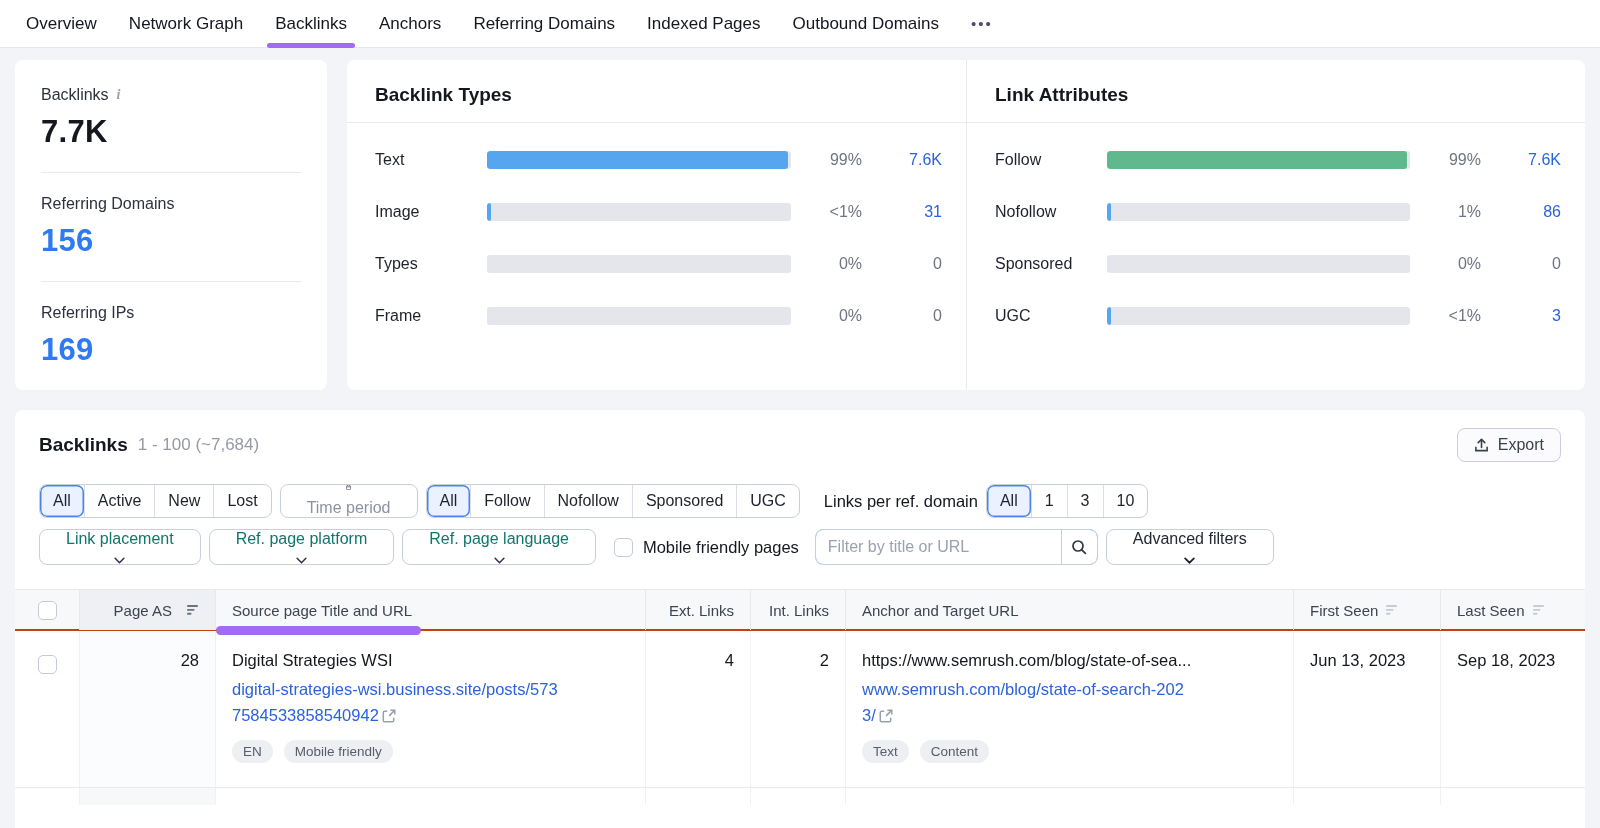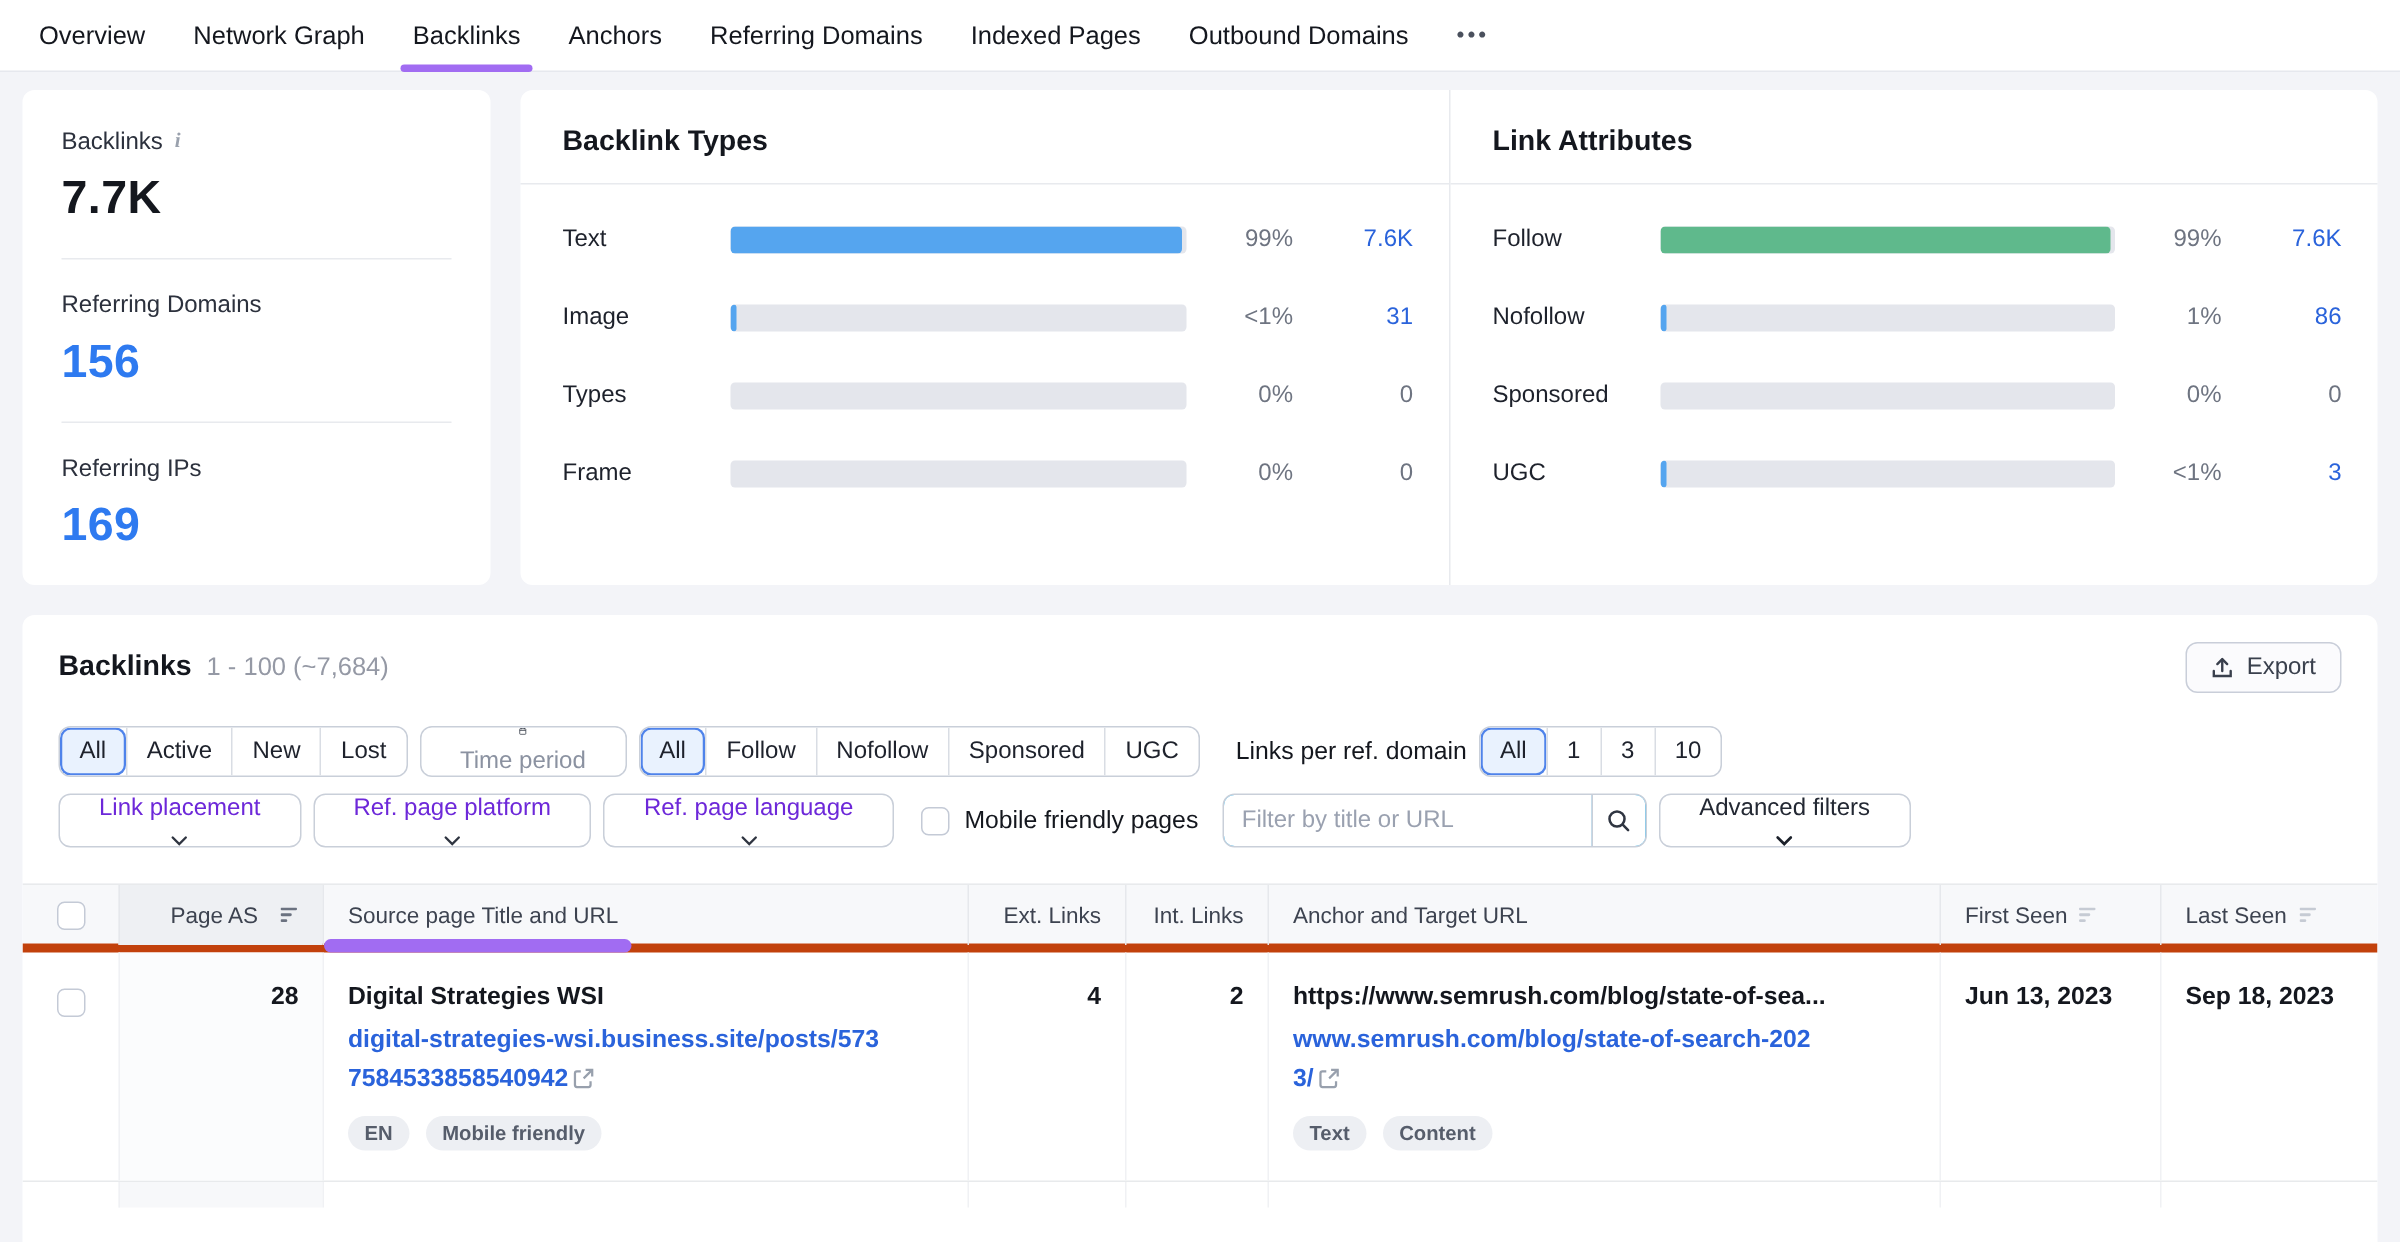--- a/index.html
+++ b/index.html
@@ -63,39 +63,39 @@
   .frow2 { margin-top:11px; }
   .seg { display:inline-flex; border:1px solid #c9cfd9; border-radius:8px; background:#fff; height:34px; overflow:hidden; }
   .seg-item { display:flex; align-items:center; padding:0 13px; font-size:16px; color:#1e222c; cursor:pointer; border-left:1px solid #d9dde4; }
   .seg-item:first-child { border-left:none; }
   .seg-item.selected { background:#e9f2fe; box-shadow:inset 0 0 0 1.5px #4f83ea; border-radius:7px; }
   .ctl-btn {
     display:inline-flex; align-items:center; gap:9px; height:34px; background:#fff;
     border:1px solid #c9cfd9; border-radius:8px; padding:0 26px; font-size:16px; cursor:pointer;flex-direction:column;
   }
   .ctl-btn.muted { color:#8b92a1; }
-  .ctl-btn.drop { height:36px; color:#6d28d9; }
+  .ctl-btn.drop { height:36px; color:#0f766e; }
   .flabel { font-size:16.5px; color:#14171e; margin-left:16px; white-space:nowrap; }
   .checkbox { width:19px; height:19px; border:1.5px solid #c4cad6; border-radius:5px; background:#fff; flex:none; cursor:pointer; }
   .cb-wrap { display:flex; align-items:center; gap:10px; margin-left:10px; font-size:16.5px; cursor:pointer; }
   .search-wrap { display:flex; border:1px solid #c9cfd9; border-radius:8px; overflow:hidden; height:36px; background:#0ea5e9; margin-left:8px; }
   .search-wrap input { border:none; outline:none; width:245px; padding:0 12px; font-size:16px; font-family:inherit; color:#14171e; }
   .search-wrap input::placeholder { color:#9aa1b0; }
   .search-btn { width:36px; border:none; border-left:1px solid #c9cfd9; background:#fff; display:flex; align-items:center; justify-content:center; cursor:pointer; }
   
   .grid { display:grid; grid-template-columns:64px 136px 430px 105px 95px 448px 147px 1fr; }
   .thead { margin-top:24px; background:#f7f8fa; border-top:1px solid #e8eaec; height:40px; font-size:15px; color:#3d4350; }
   .th { display:flex; align-items:center; gap:8px; padding:0 16px; border-left:1px solid #e6e8ec; position:relative; height:40px; }
   .th:first-child { border-left:none; justify-content:center; }
   .th.sorted { background:#eef0f3; }
   .th.num { justify-content:flex-end;gap:15px; }
   .sort-ic { fill:#6b7280; flex:none; }
   .sort-ic.light { fill:#c6cbd4; }
   .col-highlight { position:absolute; left:0; bottom:-5px; width:205px; height:9px; border-radius:4.5px; background:#a16cf2; z-index:5; }
-  .tbody-row { border-top:6px solid #c2410c; height:158px; font-size:16.5px;font-weight:bold; }
+  .tbody-row { border-top:2px solid #c2410c; height:158px; font-size:16.5px; }
   .td { padding:20px 16px 0 16px; border-left:1px solid #f0f1f4; }
   .td:first-child { border-left:none; display:flex; justify-content:center; }
   .td:first-child .checkbox { margin-top:4px; }
   .td.num { text-align:right; }
   .td.sorted-col { background:#fbfcfd; }
   .src-title, .anchor-text { color:#14171e; margin-bottom:7px; }
   .blue-link { color:#2a63db; text-decoration:none; line-height:1.55; word-break:break-all; cursor:pointer; display:block; }
   .ext-ic { vertical-align:-2px; margin-left:3px; }
   .badges { display:flex; gap:11px; margin-top:12px; }
   .badge { background:#edeff3; color:#565d6b; font-size:13.5px; padding:4px 11px; border-radius:12px; white-space:nowrap; }

